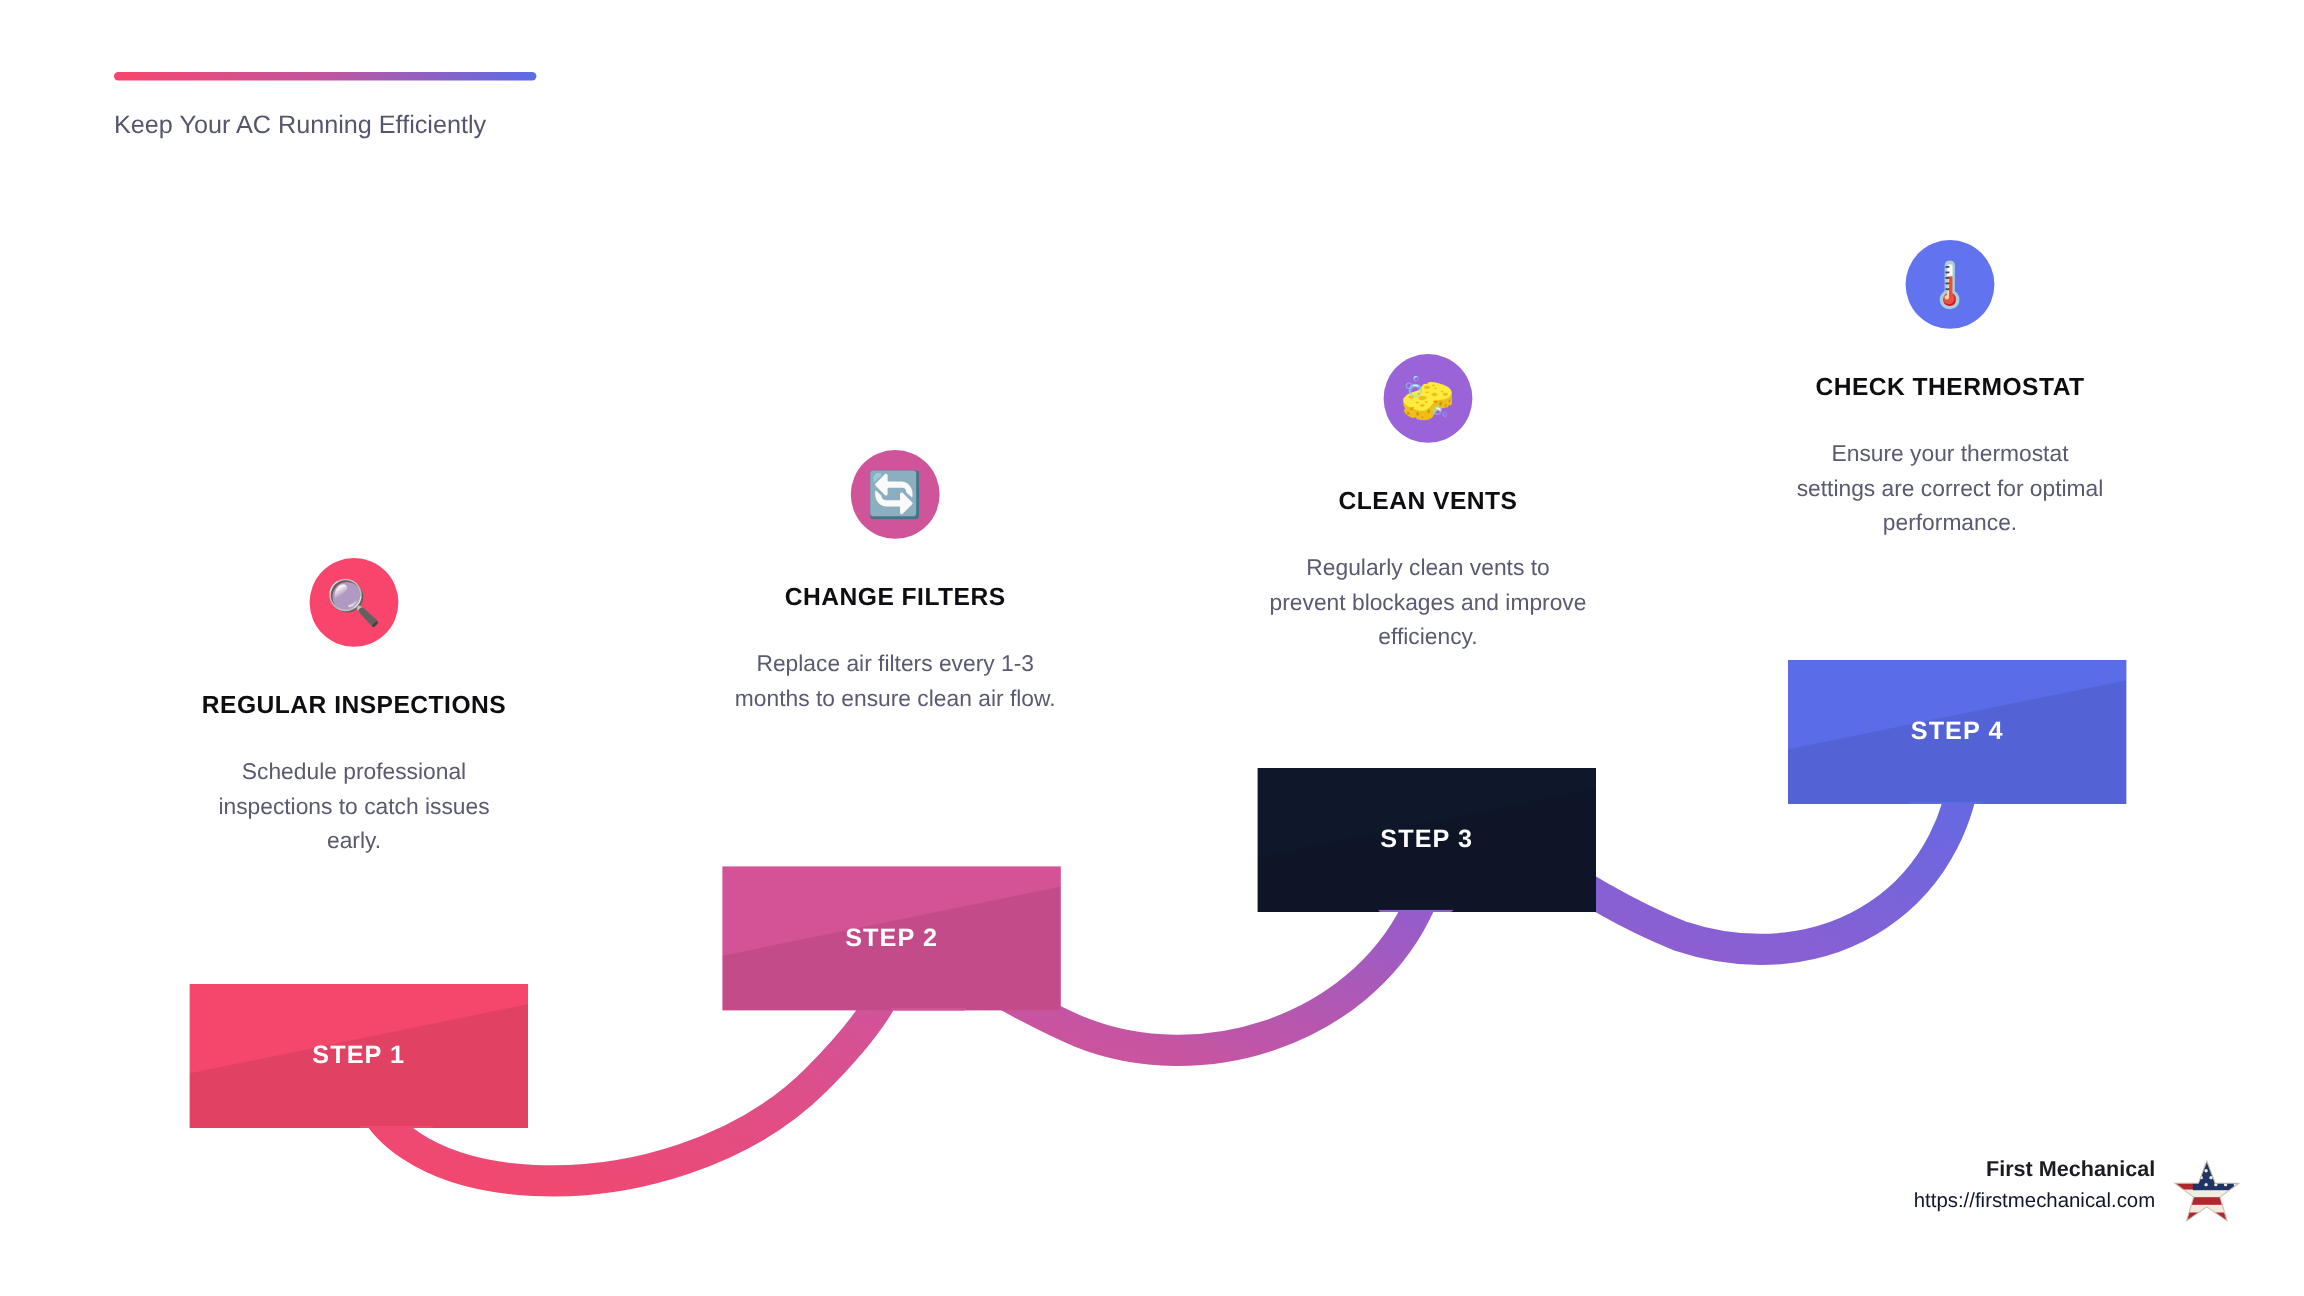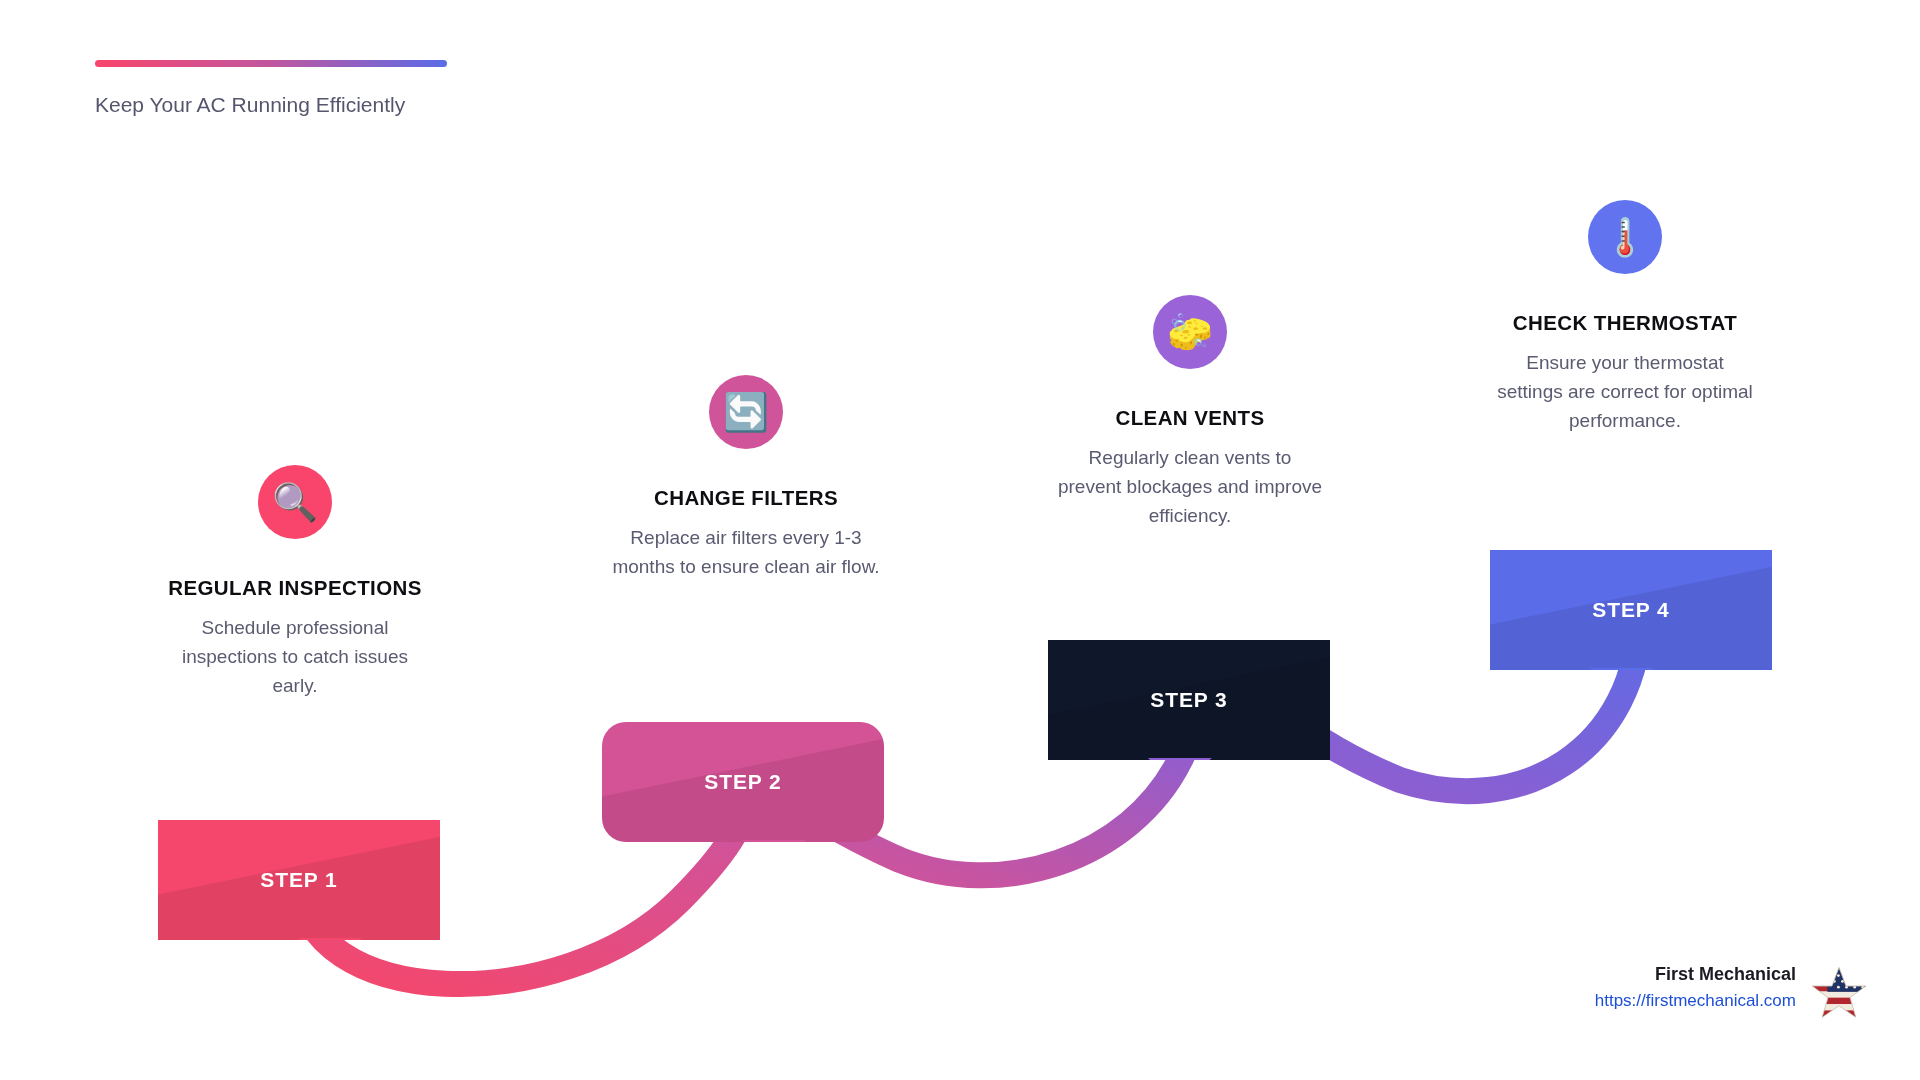--- a/index.html
+++ b/index.html
@@ -50,21 +50,21 @@
     line-height:1;
   }
   .step-heading {
     margin-top:37px;
     font-size:20.5px;
     font-weight:bold;
     color:#0d0d12;
     letter-spacing:0.4px;
   }
   .step-desc {
-    margin-top:14px;
+    margin-top:30px;
     font-size:19px;
     line-height:1.52;
     color:#5a5b70;
     padding:0 16px;
   }
 
   .step-banner {
     position:absolute;
     width:282px;
     height:120px;
@@ -89,35 +89,35 @@
   }
 
   
   #step-1 { left:145px; top:465px; }
   #step-2 { left:596px; top:375px; }
   #step-3 { left:1040px; top:295px; }
   #step-4 { left:1475px; top:200px; }
 
   #banner-1 { left:158px; top:820px; background:#f4476b; }
   #banner-1 .notch { left:140px; background:#f4476b; clip-path:polygon(0 0,100% 0,58% 100%); }
-  #banner-2 { left:602px; top:722px; background:#d45296;border-radius:24px; }
+  #banner-2 { left:602px; top:722px; background:#d45296; }
   #banner-2 .notch { left:140px; background:#d45296; clip-path:polygon(0 0,100% 0,58% 100%); }
   #banner-3 { left:1048px; top:640px; background:#0f172a; }
   #banner-3 .notch { left:100px; background:#8e5ed0; clip-path:polygon(0 0,100% 0,42% 100%); }
   #banner-4 { left:1490px; top:550px; background:#5a6ce8; }
   #banner-4 .notch { left:100px; background:#5a6ce8; clip-path:polygon(0 0,100% 0,42% 100%); }
 
   
   #footer {
     position:absolute; right:52px; bottom:58px;
     display:flex; align-items:flex-start; gap:14px;
   }
   #footer-text { text-align:right; }
   #footer-brand { font-size:18px; font-weight:bold; color:#1b1b24; }
-  #footer-url { font-size:17px; color:#1d4ed8; margin-top:6px; }
+  #footer-url { font-size:17px; color:#0f172a; margin-top:6px; }
   #footer-logo { width:58px; height:58px; }
 </style>
 </head>
 <body>
 
 <div id="header">
   <div id="title-rule"></div>
   <div id="subtitle">Keep Your AC Running Efficiently</div>
 </div>
 

